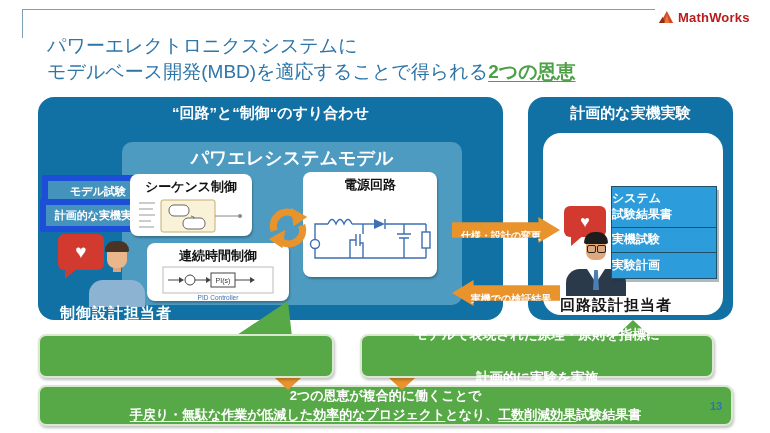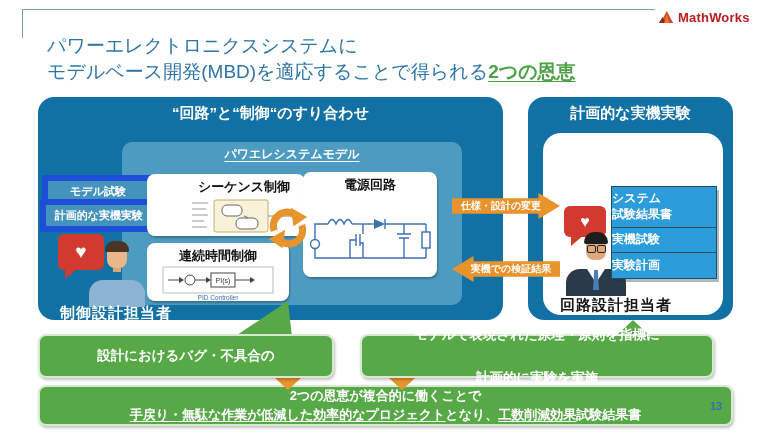--- a/index.html
+++ b/index.html
@@ -18,32 +18,32 @@
   .title .hl{color:#4ca045;font-weight:bold;text-decoration:underline;text-underline-offset:3px;}
 
   
   .panel{background:#1171a5;border-radius:16px;}
   .panel-left{left:38px;top:97px;width:465px;height:223px;}
   .panel-right{left:528px;top:97px;width:205px;height:223px;}
   .panel-header{position:absolute;left:0;right:0;top:7px;text-align:center;color:#fff;font-size:15px;font-weight:bold;}
 
   
   .model-box{left:122px;top:142px;width:340px;height:163px;background:#4d9bc0;border-radius:10px;}
-  .model-title{position:absolute;left:0;right:0;top:4px;text-align:center;color:#fff;font-size:12px;font-weight:bold;text-decoration:underline;text-underline-offset:3px;}
+  .model-title{position:absolute;left:0;right:0;top:4px;text-align:center;color:#fff;font-size:18px;font-weight:bold;text-underline-offset:3px;}
 
   
   .side-label{background:#4493bd;border:6px solid #1d4ed8;color:#fff;font-size:11px;font-weight:bold;
               display:flex;align-items:center;justify-content:center;border-radius:2px;}
   .side-label-1{left:42px;top:175px;width:100px;height:21px;}
   .side-label-2{left:40px;top:199px;width:106px;height:21px;}
 
   
   .wblock{background:#fff;border-radius:8px;box-shadow:1px 2px 2px rgba(0,0,0,.25);}
   .wblock-title{text-align:center;font-size:13px;font-weight:bold;color:#111;padding-top:4px;}
-  .blk-seq{left:147px;top:174px;width:122px;height:62px;padding-left:36px;}
+  .blk-seq{left:130px;top:174px;width:122px;height:62px;}
   .blk-cont{left:147px;top:243px;width:142px;height:58px;}
   .blk-pow{left:303px;top:172px;width:134px;height:105px;}
   .blk-diagram{display:block;margin:1px auto 0 auto;}
 
   
   .sync{left:266px;top:206px;width:44px;height:44px;}
 
   
   .bubble{background:#d2392f;border-radius:6px;color:#fff;display:flex;align-items:center;justify-content:center;}
   .bubble:after{content:"";position:absolute;left:7px;bottom:-9px;width:0;height:0;
@@ -69,22 +69,22 @@
   .shirt{position:absolute;left:23px;bottom:13px;width:18px;height:14px;background:#fff;clip-path:polygon(0 0,100% 0,50% 100%);}
   .tie{position:absolute;left:29px;bottom:6px;width:6px;height:20px;background:#4a7fb5;clip-path:polygon(20% 0,80% 0,100% 100%,0 100%);}
 
   
   .stack{left:611px;top:187px;width:106px;box-shadow:2px 3px 0 rgba(25,55,75,.35);}
   .doc{background:#2d9cdb;border:1px solid #1f4e66;color:#fff;font-size:12px;font-weight:bold;
        text-align:left;display:flex;flex-direction:column;justify-content:center;margin-top:-1px;line-height:1.3;}
   .doc1{height:40px;}.doc2{height:24px;}.doc3{height:25px;}
 
   
-  .harrow{display:flex;align-items:center;justify-content:center;color:#fff;font-size:10px;font-weight:bold;
-          background:#e8932c;}
+  .harrow{display:flex;align-items:flex-end;justify-content:center;color:#fff;font-size:10px;font-weight:bold;
+          background:#e8932c;margin-top:24px;}
   .harrow-right{left:452px;top:193px;width:108px;height:26px;
      clip-path:polygon(0 20%,80% 20%,80% 0,100% 50%,80% 100%,80% 80%,0 80%);padding-right:10px;box-sizing:border-box;}
   .harrow-left{left:452px;top:256px;width:108px;height:26px;
      clip-path:polygon(100% 20%,20% 20%,20% 0,0 50%,20% 100%,20% 80%,100% 80%);padding-left:10px;box-sizing:border-box;}
 
   
   .tail{background:#57a846;}
   .tail-left{left:234px;top:301px;width:58px;height:36px;clip-path:polygon(93% 0,100% 100%,0 100%);}
   .tail-right{left:616px;top:320px;width:34px;height:16px;clip-path:polygon(50% 0,100% 100%,0 100%);}
   .gbox{background:#57a846;border:2px solid #d8e9d0;border-radius:8px;color:#fff;font-size:13.5px;font-weight:bold;
@@ -254,21 +254,20 @@
     </div>
   </div>
 
   <div class="abs darrow darrow-1"></div>
   <div class="abs darrow darrow-2"></div>
 
   <div class="abs tail tail-left"></div>
   <div class="abs tail tail-right"></div>
 
   <div class="abs gbox gbox-left">
-    <div><span>設計におけるバグ・不具合の</span></div>
   </div>
   <div class="abs gbox gbox-right">
     <div><span>モデルで表現された原理・原則を指標に</span></div>
     <div><span class="u">計画的に実験を実施</span></div>
   </div>
 
   <div class="abs page-num">13</div>
 
 </div>
 

